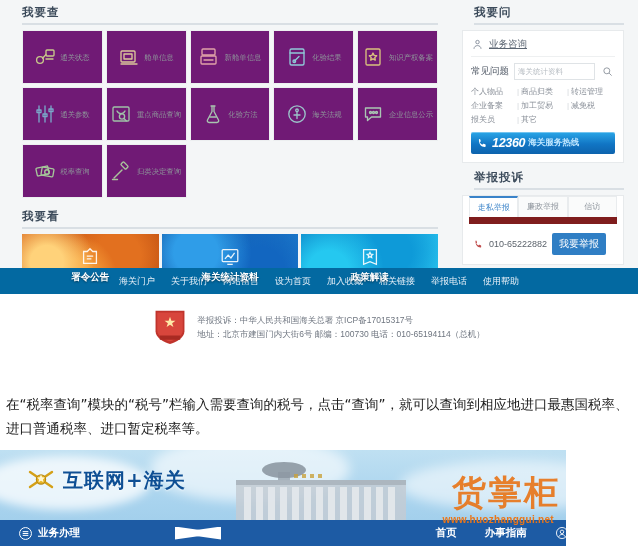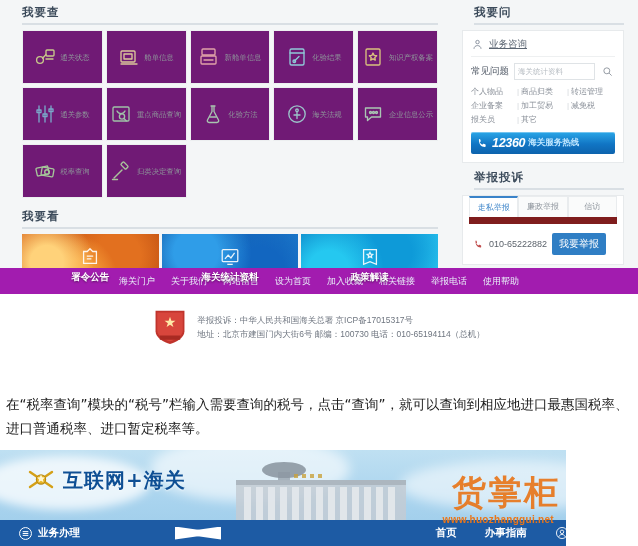--- a/index.html
+++ b/index.html
@@ -113,21 +113,21 @@
   .rep-body{display:flex;align-items:center;gap:5px;padding:9px 4px 3px 4px;}
   .rep-tel{font-size:9px;color:#5c636b;white-space:nowrap;}
   .rep-btn{
     background:#2f7ec4;color:#fff;font-size:10px;border:0;border-radius:2px;
     padding:4px 7px;cursor:pointer;white-space:nowrap;
   }
 
   
   .fnav{
     position:absolute;left:0;top:268px;width:638px;height:26px;
-    background:#a21caf;display:flex;align-items:center;justify-content:center;gap:16px;
+    background:#0369a1;display:flex;align-items:center;justify-content:center;gap:16px;
   }
   .fnav a{color:#e8f0f8;font-size:9px;text-decoration:none;cursor:pointer;white-space:nowrap;}
   .copy{
     position:absolute;left:0;top:294px;width:638px;height:66px;background:#fff;
     display:flex;align-items:center;justify-content:center;gap:10px;
   }
   .seal{width:34px;height:36px;}
   .copy-txt{font-size:8.5px;color:#6f7680;line-height:1.7;}
 
   

